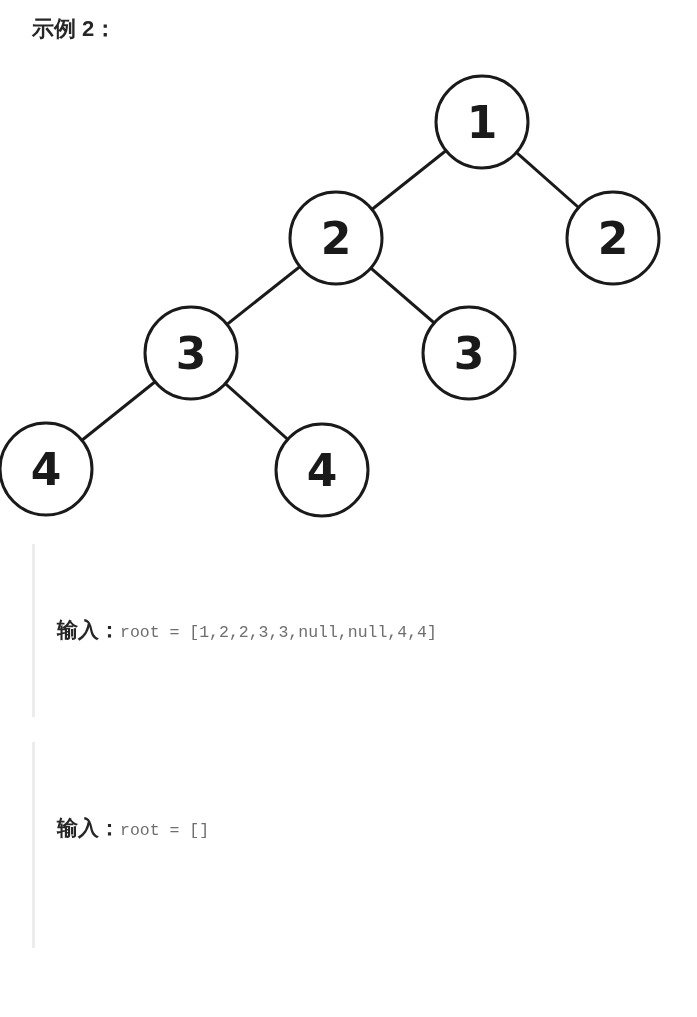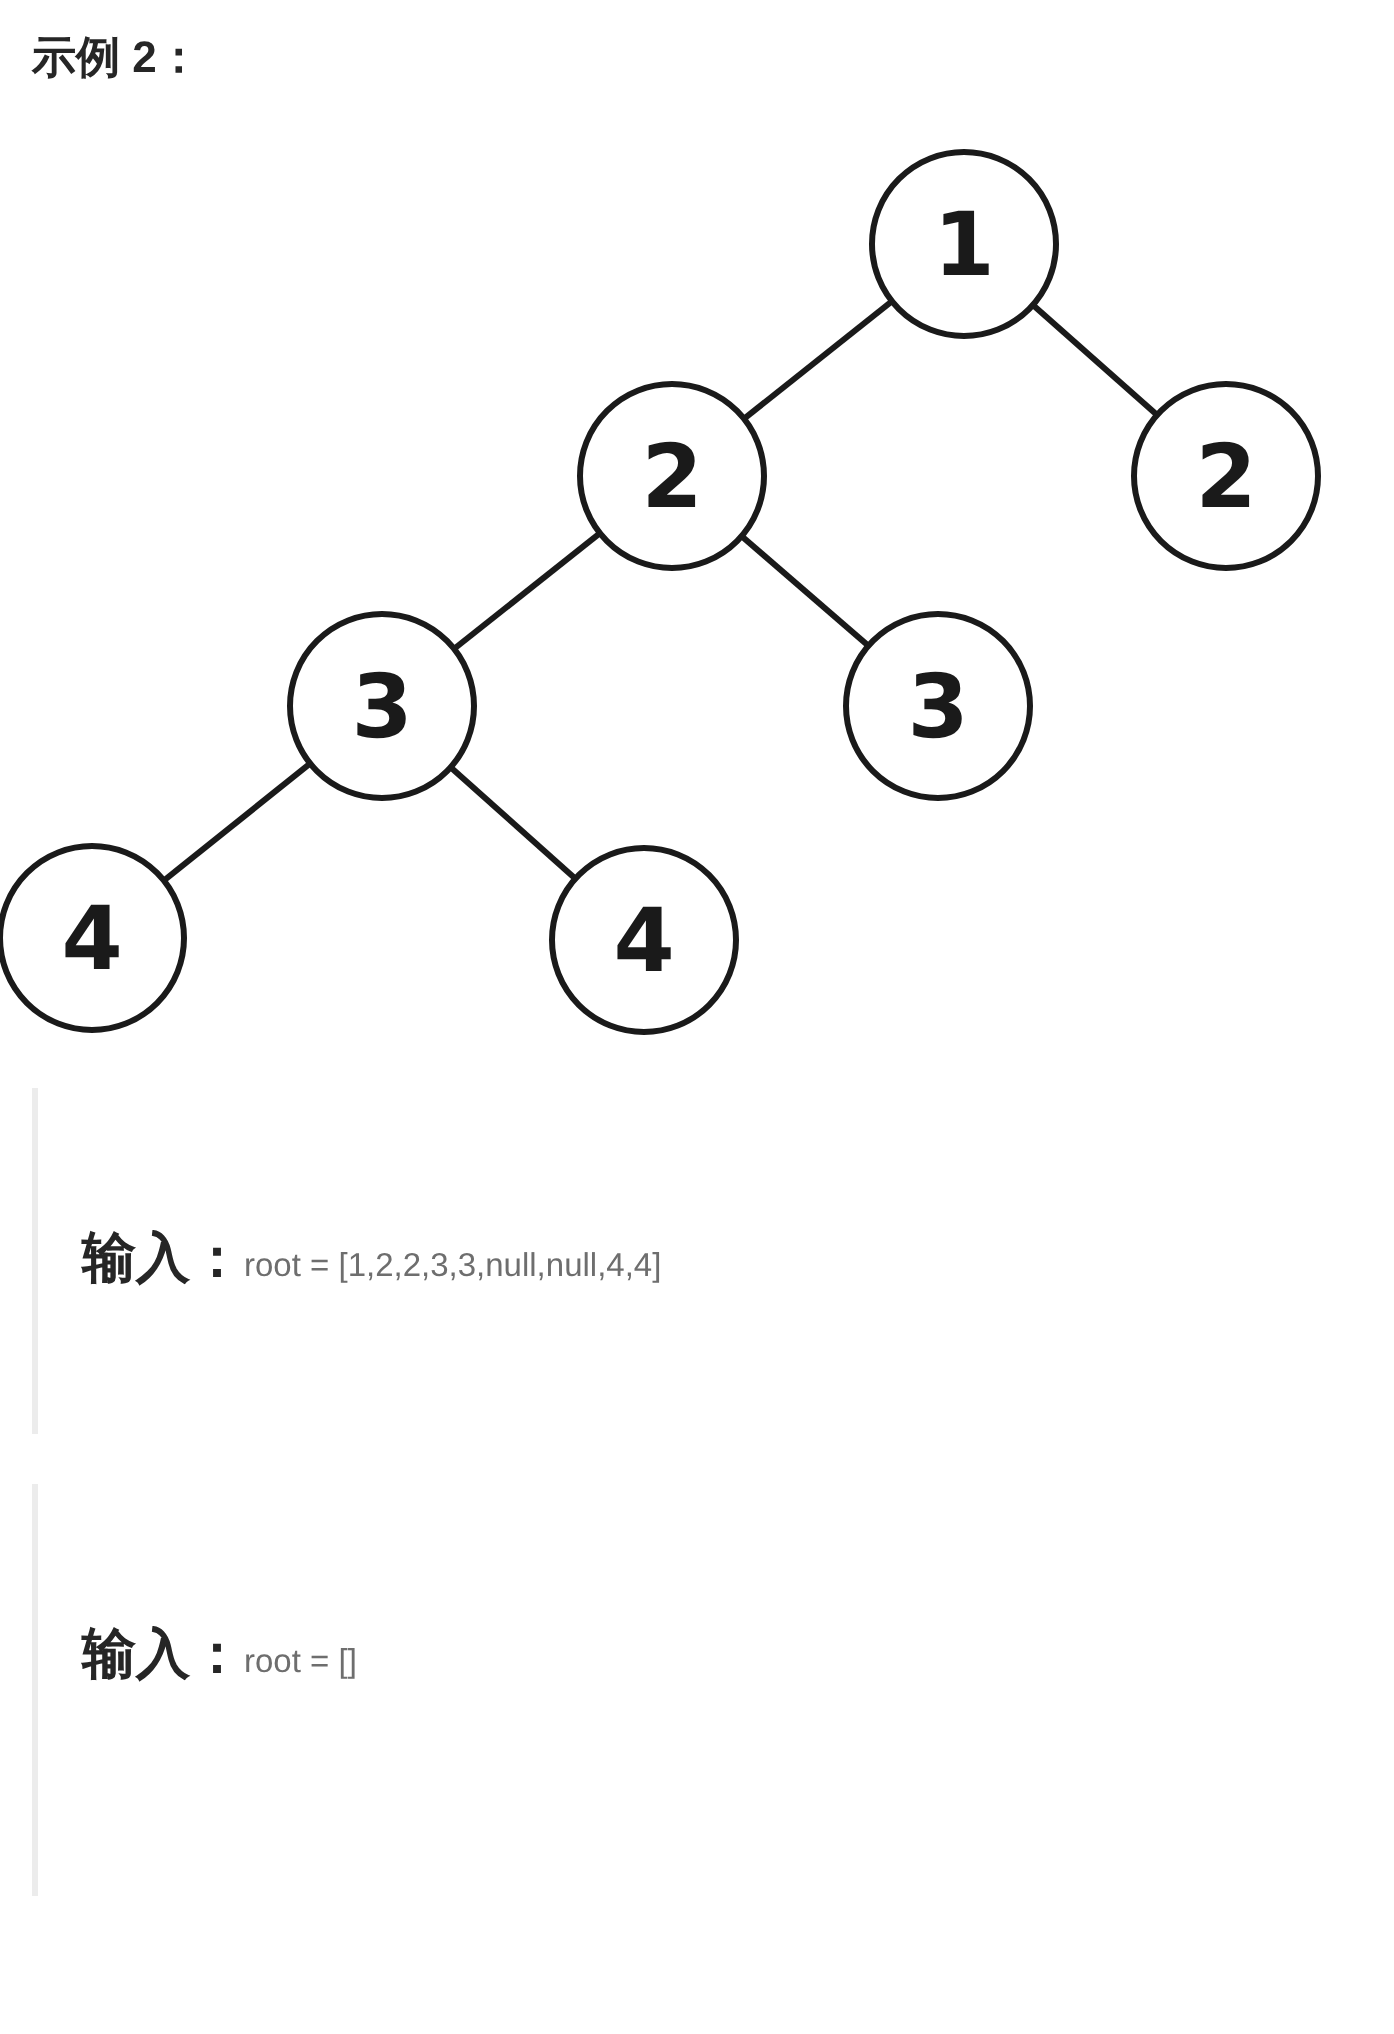--- a/index.html
+++ b/index.html
@@ -12,21 +12,21 @@
     height: 1017px;
     font-family: "Liberation Sans", "DejaVu Sans", sans-serif;
     color: #262626;
     overflow: hidden;
   }
   .page {
     width: 697px;
     box-sizing: border-box;
   }
   .pad {
-    padding: 0 16px;
+    padding: 0 32px;
   }
   .section-heading {
     margin: 25px 0 0 0;
     font-size: 22px;
     line-height: 26px;
     font-weight: 700;
     color: #262626;
   }
   .section-heading.first {
     margin-top: 16px;
@@ -45,26 +45,26 @@
     margin: 16px 0 25px 0;
     border-left: 3px solid #ececec;
     padding: 3px 0 5px 22px;
     line-height: 33px;
     white-space: pre;
   }
   .io-line {
     height: 33px;
   }
   .io-label {
-    font-size: 27px;
+    font-size: 21px;
     font-weight: 700;
     color: #262626;
   }
   .io-value {
-    font-family: Liberation Sans, sans-serif;
+    font-family: Liberation Mono, monospace;
     font-size: 16.5px;
     color: #6e6e6e;
   }
 </style>
 </head>
 <body>
 
 <div class="page">
 
   <div class="pad">

